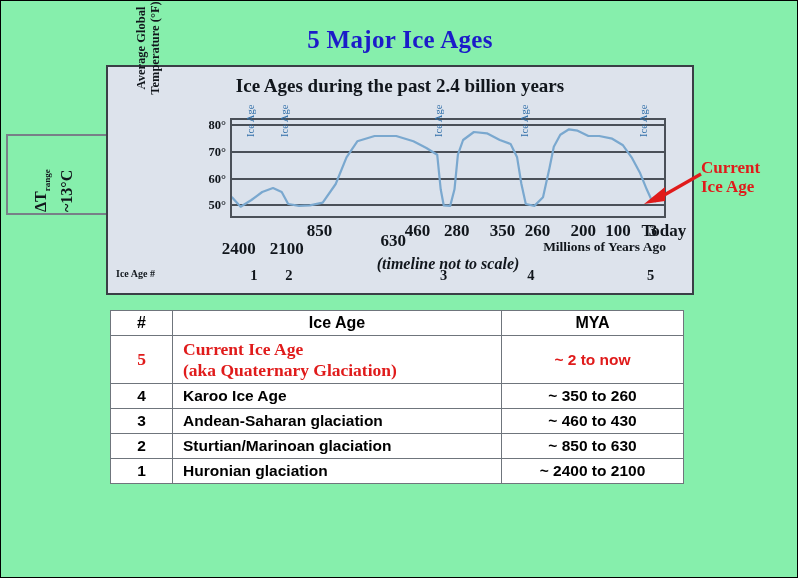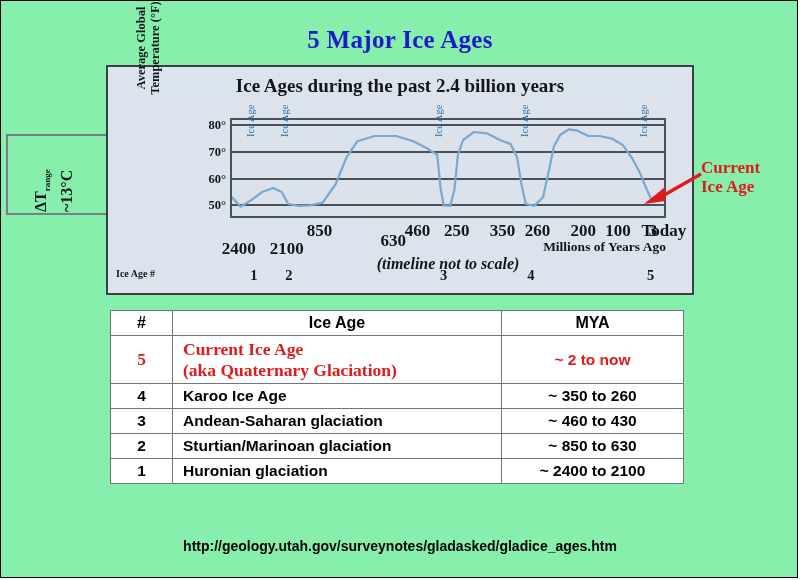--- a/index.html
+++ b/index.html
@@ -244,21 +244,21 @@
         <polyline id="curve-line" fill="none" stroke="#7aa8cf" stroke-width="2.2" stroke-linejoin="round" stroke-linecap="round" points="0.0,77.3 8.6,86.7 19.4,80.0 30.2,72.0 41.0,68.0 49.7,72.0 56.2,84.0 67.0,85.9 77.8,85.3 90.7,82.7 103.7,64.0 114.5,37.3 125.3,21.3 142.6,16.0 164.2,16.0 181.4,21.3 194.4,28.0 205.2,34.7 208.7,69.3 211.7,85.3 218.2,85.9 222.5,69.3 225.9,34.7 231.1,20.0 241.9,12.0 254.9,13.3 267.8,20.0 278.6,24.0 285.1,37.3 289.4,64.0 293.8,84.0 302.4,85.9 311.0,77.3 317.5,48.0 321.8,26.7 328.3,14.7 337.0,9.3 345.6,10.7 356.4,16.0 367.2,16.0 380.2,18.7 391.0,25.3 399.6,37.3 408.2,53.3 414.7,69.3 419.0,78.7 423.4,81.3 427.7,76.0 432.0,69.3"></polyline>
       </svg>
     </div>
 
     <div id="xticks-holder">
         <div class="xtick" style="left: 130.72px; top: 172px;">2400</div>
         <div class="xtick" style="left: 178.68px; top: 172px;">2100</div>
         <div class="xtick" style="left: 211.38px; top: 154px;">850</div>
         <div class="xtick" style="left: 246.26px; top: 164px; margin-left: 39px;">630</div>
         <div class="xtick" style="left: 309.48px; top: 154px;">460</div>
-        <div class="xtick" style="left: 348.72px; top: 154px;">250</div>
+        <div class="xtick" style="left: 348.72px; top: 154px;">280</div>
         <div class="xtick" style="left: 394.5px; top: 154px;">350</div>
         <div class="xtick" style="left: 429.38px; top: 154px;">260</div>
         <div class="xtick" style="left: 475.16px; top: 154px;">200</div>
         <div class="xtick" style="left: 510.04px; top: 154px;">100</div>
         <div class="xtick" style="left: 544.92px; top: 154px;">3</div>
         <div class="xtick" style="left: 555.82px; top: 154px;">Today</div>
       </div>
 
     <div id="x-axis-caption">Millions of Years Ago</div>
     <div id="x-axis-subcaption">(timeline not to scale)</div>
@@ -325,14 +325,13 @@
             <td class="c-num">1</td>
             <td class="c-name">
               <div>Huronian glaciation</div>
             </td>
             <td class="c-mya">~ 2400 to 2100</td>
           </tr>
         </tbody>
     </table>
   </div>
 
-  <div id="footer">http://geology.utah.gov/surveynotes/gladasked/gladice_ages.htm</div>
 </div>
 
 </body></html>

